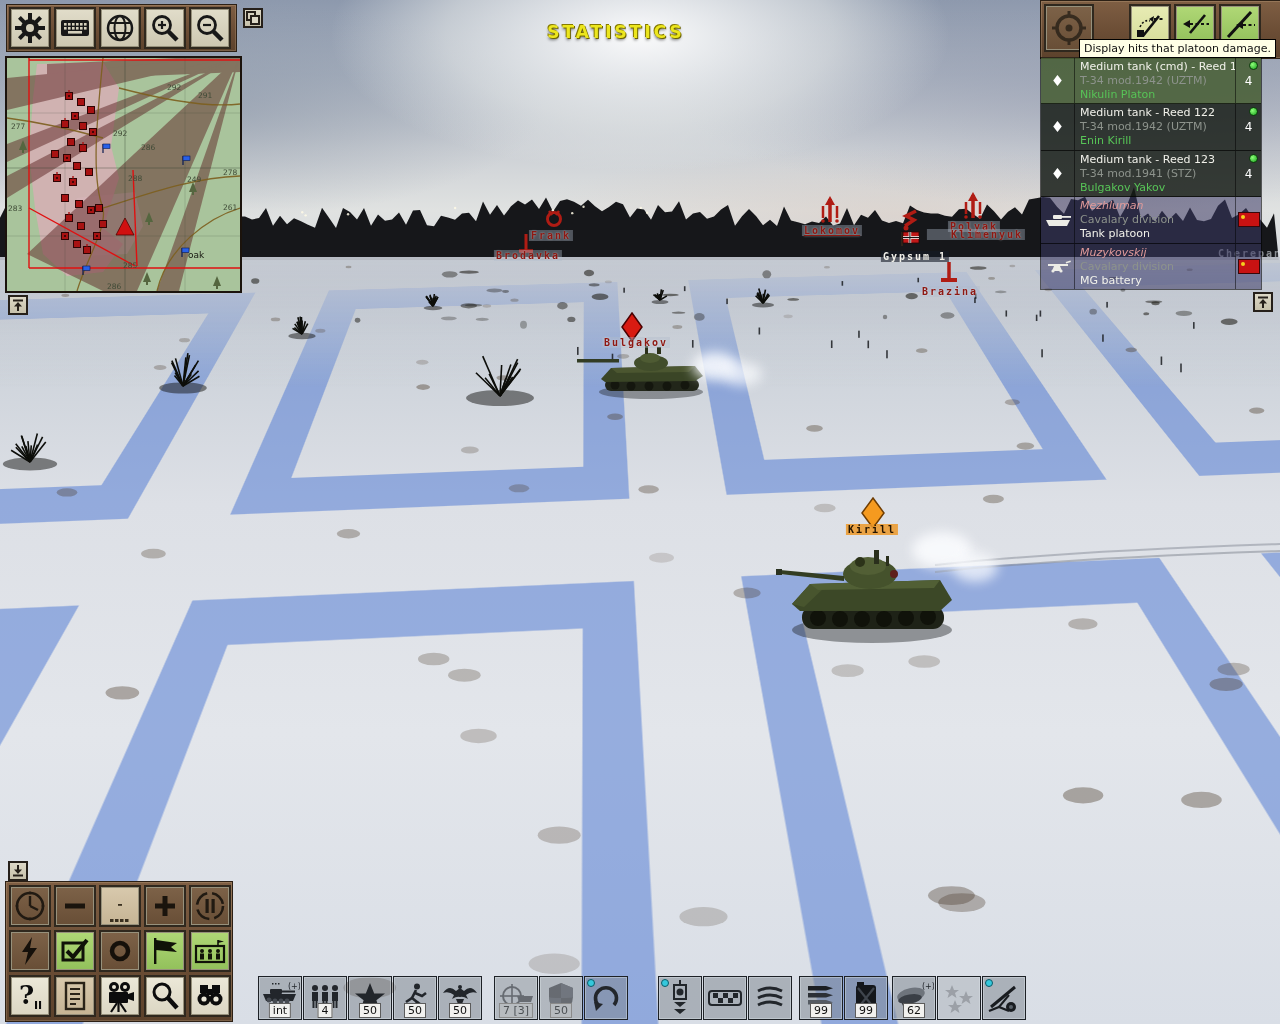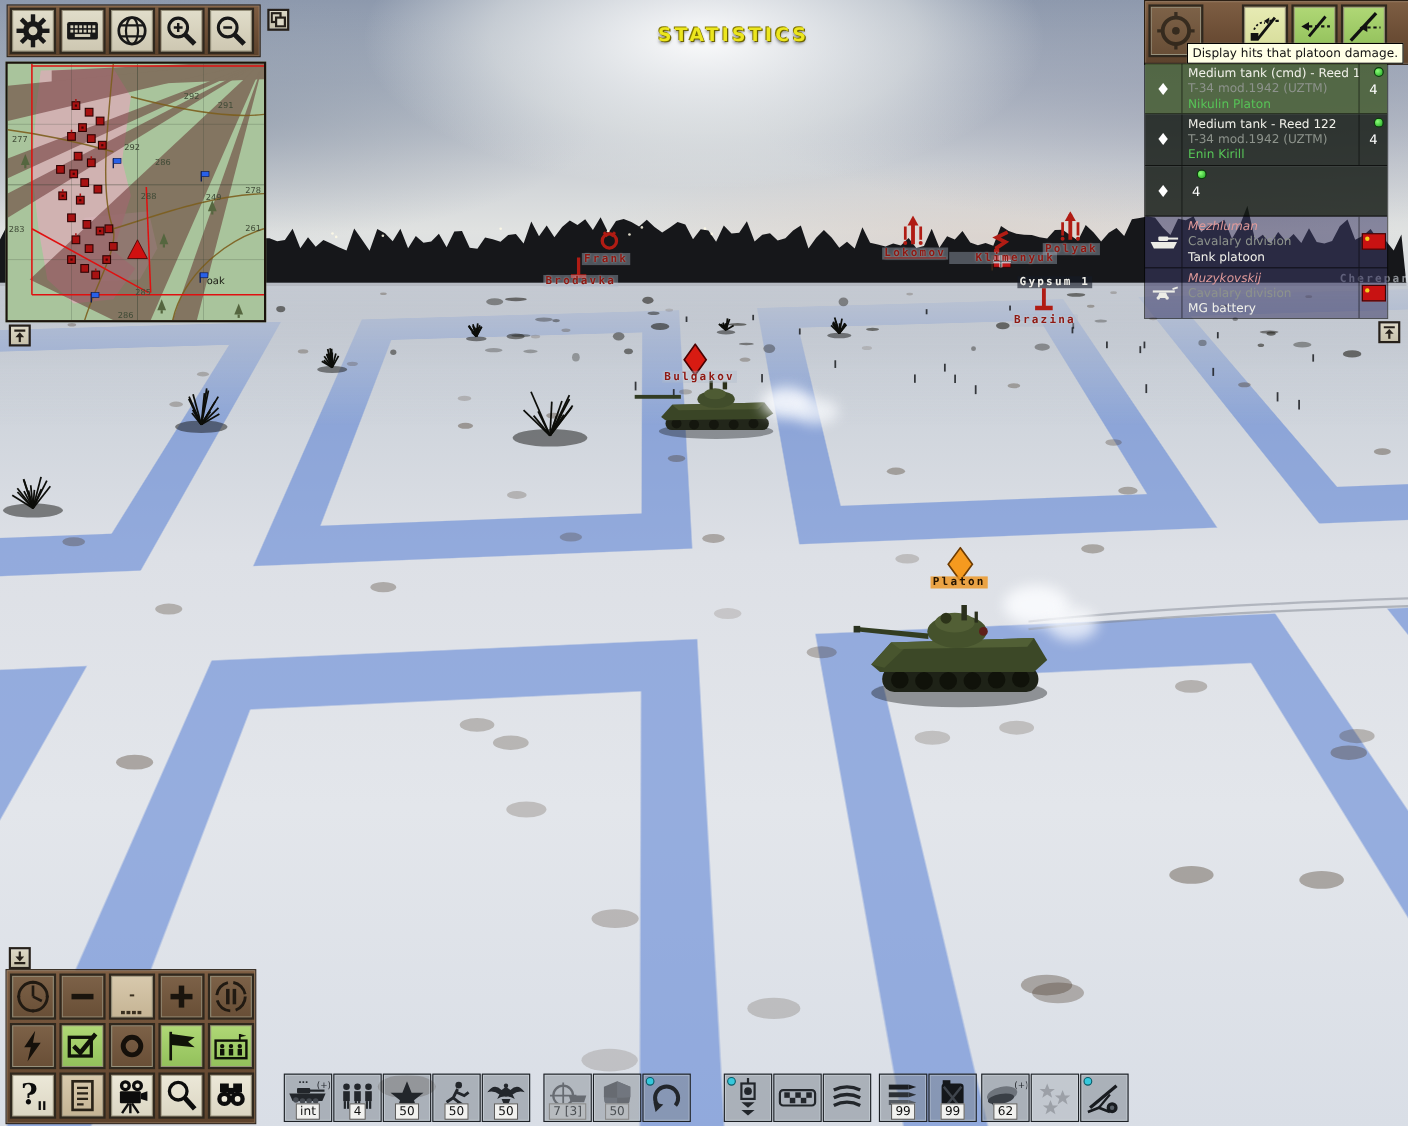--- a/index.html
+++ b/index.html
@@ -22,21 +22,21 @@
   #haze{position:absolute;left:0;top:257px;width:1280px;height:130px;
     background:linear-gradient(180deg,rgba(198,203,211,.92),rgba(198,203,211,0));}
   #treeline{position:absolute;left:0;top:180px;width:1280px;height:92px;}
   #scatter{position:absolute;left:0;top:258px;width:1280px;height:766px;}
   #tanks{position:absolute;left:0;top:0;width:1280px;height:1024px;}
 
   .scene-label{position:absolute;transform:translateX(-50%);z-index:5;
     font:bold 10px "DejaVu Sans Mono",monospace;letter-spacing:2px;color:#8e1812;
     background:rgba(175,186,203,.38);padding:0 2px;white-space:nowrap;
     text-shadow:0 0 2px rgba(255,255,255,.55);}
-  .scene-label.lbl-dark{color:#f0efe8;background:rgba(22,27,38,.6);text-shadow:none;margin-left:44px;}
+  .scene-label.lbl-dark{color:#f0efe8;background:rgba(22,27,38,.6);text-shadow:none;}
   .scene-label.lbl-sel{color:#241400;background:rgba(236,152,40,.85);text-shadow:none;}
   .scene-label.lbl-ghost{color:rgba(216,221,229,.6);background:none;text-shadow:none;z-index:3;}
   .marker{position:absolute;z-index:5;}
 
   
   .wood{background:linear-gradient(180deg,#7e5e43,#6b4d35 55%,#5c422c);
     border:1px solid #2c2015;box-shadow:inset 0 0 0 1px rgba(255,226,190,.18);}
   .btn{width:42px;height:42px;box-sizing:border-box;flex:none;
     background:linear-gradient(180deg,#e1ddca,#cdc7b1);
     border:2px solid #2f281e;box-shadow:inset 0 0 0 1px #97917c;
@@ -50,21 +50,21 @@
     background:linear-gradient(180deg,#ddd8c6,#c7c1ab);border:2px solid #26201a;
     display:flex;align-items:center;justify-content:center;z-index:14;}
 
   #tl-toolbar{position:absolute;left:6px;top:4px;width:231px;height:48px;z-index:12;
     display:flex;gap:3px;padding:2px;box-sizing:border-box;}
   #win-btn{left:243px;top:8px;}
 
   #minimap{position:absolute;left:5px;top:56px;width:237px;height:237px;z-index:12;
     border:2px solid #1b130c;box-shadow:inset 0 0 0 1px #cfc6ac;background:#a9c49c;box-sizing:border-box;}
 
-  #title{position:absolute;left:667px;top:22px;transform:translateX(-50%);z-index:12;
+  #title{position:absolute;left:616px;top:22px;transform:translateX(-50%);z-index:12;
     font:bold 17px "DejaVu Sans",sans-serif;letter-spacing:3px;color:#ece61e;
     text-shadow:1px 1px 0 #6d6400,-1px -1px 0 #857a00,0 2px 3px rgba(0,0,0,.55);}
 
   #tr-wood{position:absolute;left:1040px;top:0;width:240px;height:57px;z-index:11;}
   #tr-toolbar{position:absolute;left:1040px;top:0;width:240px;height:57px;z-index:12;}
   #tooltip{position:absolute;left:1079px;top:39px;z-index:30;background:#ffffe6;
     border:1px solid #000;color:#111;font:11px "DejaVu Sans",sans-serif;
     padding:2px 4px;white-space:nowrap;}
 
   #unit-panel{position:absolute;left:1040px;top:57px;width:222px;height:233px;z-index:12;
@@ -451,25 +451,25 @@
     <polygon points="12,1 22,15 12,29 2,15" fill="#d81b12" stroke="#4a0202" stroke-width="1.5"></polygon>
   </svg>
   <svg class="marker" style="left:860px;top:497px;" width="26" height="32">
     <polygon points="13,1 24,16 13,31 2,16" fill="#f59a1f" stroke="#6e3c02" stroke-width="1.5"></polygon>
   </svg>
 
   <div class="scene-label" style="left:551px;top:230px;">Frank</div>
   <div class="scene-label" style="left:528px;top:250px;">Brodavka</div>
   <div class="scene-label" style="left:832px;top:225px;text-decoration:underline;">Lokomov</div>
   <div class="scene-label" style="left:974px;top:221px;">Polyak</div>
-  <div class="scene-label" style="left:912px;top:229px;padding-left:24px;">Klimenyuk</div>
+  <div class="scene-label" style="left:976px;top:229px;padding-left:24px;">Klimenyuk</div>
   <div class="scene-label lbl-dark" style="left:915px;top:251px;">Gypsum 1</div>
   <div class="scene-label" style="left:950px;top:286px;">Brazina</div>
   <div class="scene-label" style="left:636px;top:337px;">Bulgakov</div>
-  <div class="scene-label lbl-sel" style="left:872px;top:524px;">Platon</div>
+  <div class="scene-label lbl-sel" style="left:872px;top:524px;">Kirill</div>
   <div class="scene-label lbl-ghost" style="left:1258px;top:248px;">Cherepanov</div>
 
   <div id="tl-toolbar" class="wood">
     <div class="btn">
       <svg width="32" height="32" viewBox="0 0 32 32">
         <g fill="#181818">
             <circle cx="16" cy="16" r="9"></circle>
         <rect x="14" y="1" width="4" height="7"></rect>
             <rect x="14" y="24" width="4" height="7"></rect>
         <rect x="1" y="14" width="7" height="4"></rect>
@@ -733,20 +733,25 @@
       </div>
       <div class="u-right">
         <span class="u-count">4</span>
         <span class="gdot"></span>
       </div>
     </div>
     <div class="urow veh">
       <div class="u-icon">
           <span class="u-diamond">♦</span>
         </div>
+      <div class="u-main">
+        <div class="u-line u-title">Medium tank - Reed 123</div>
+        <div class="u-line u-sub">T-34 mod.1941 (STZ)</div>
+        <div class="u-line u-cmd">Bulgakov Yakov</div>
+      </div>
       <div class="u-right">
         <span class="u-count">4</span>
         <span class="gdot"></span>
       </div>
     </div>
     <div class="urow cav">
       <div class="u-icon">
         <svg width="28" height="16" viewBox="0 0 28 16" fill="#ecece6">
           <rect x="9" y="3" width="9" height="4" rx="1"></rect>
             <rect x="17" y="4" width="10" height="1.8"></rect>

